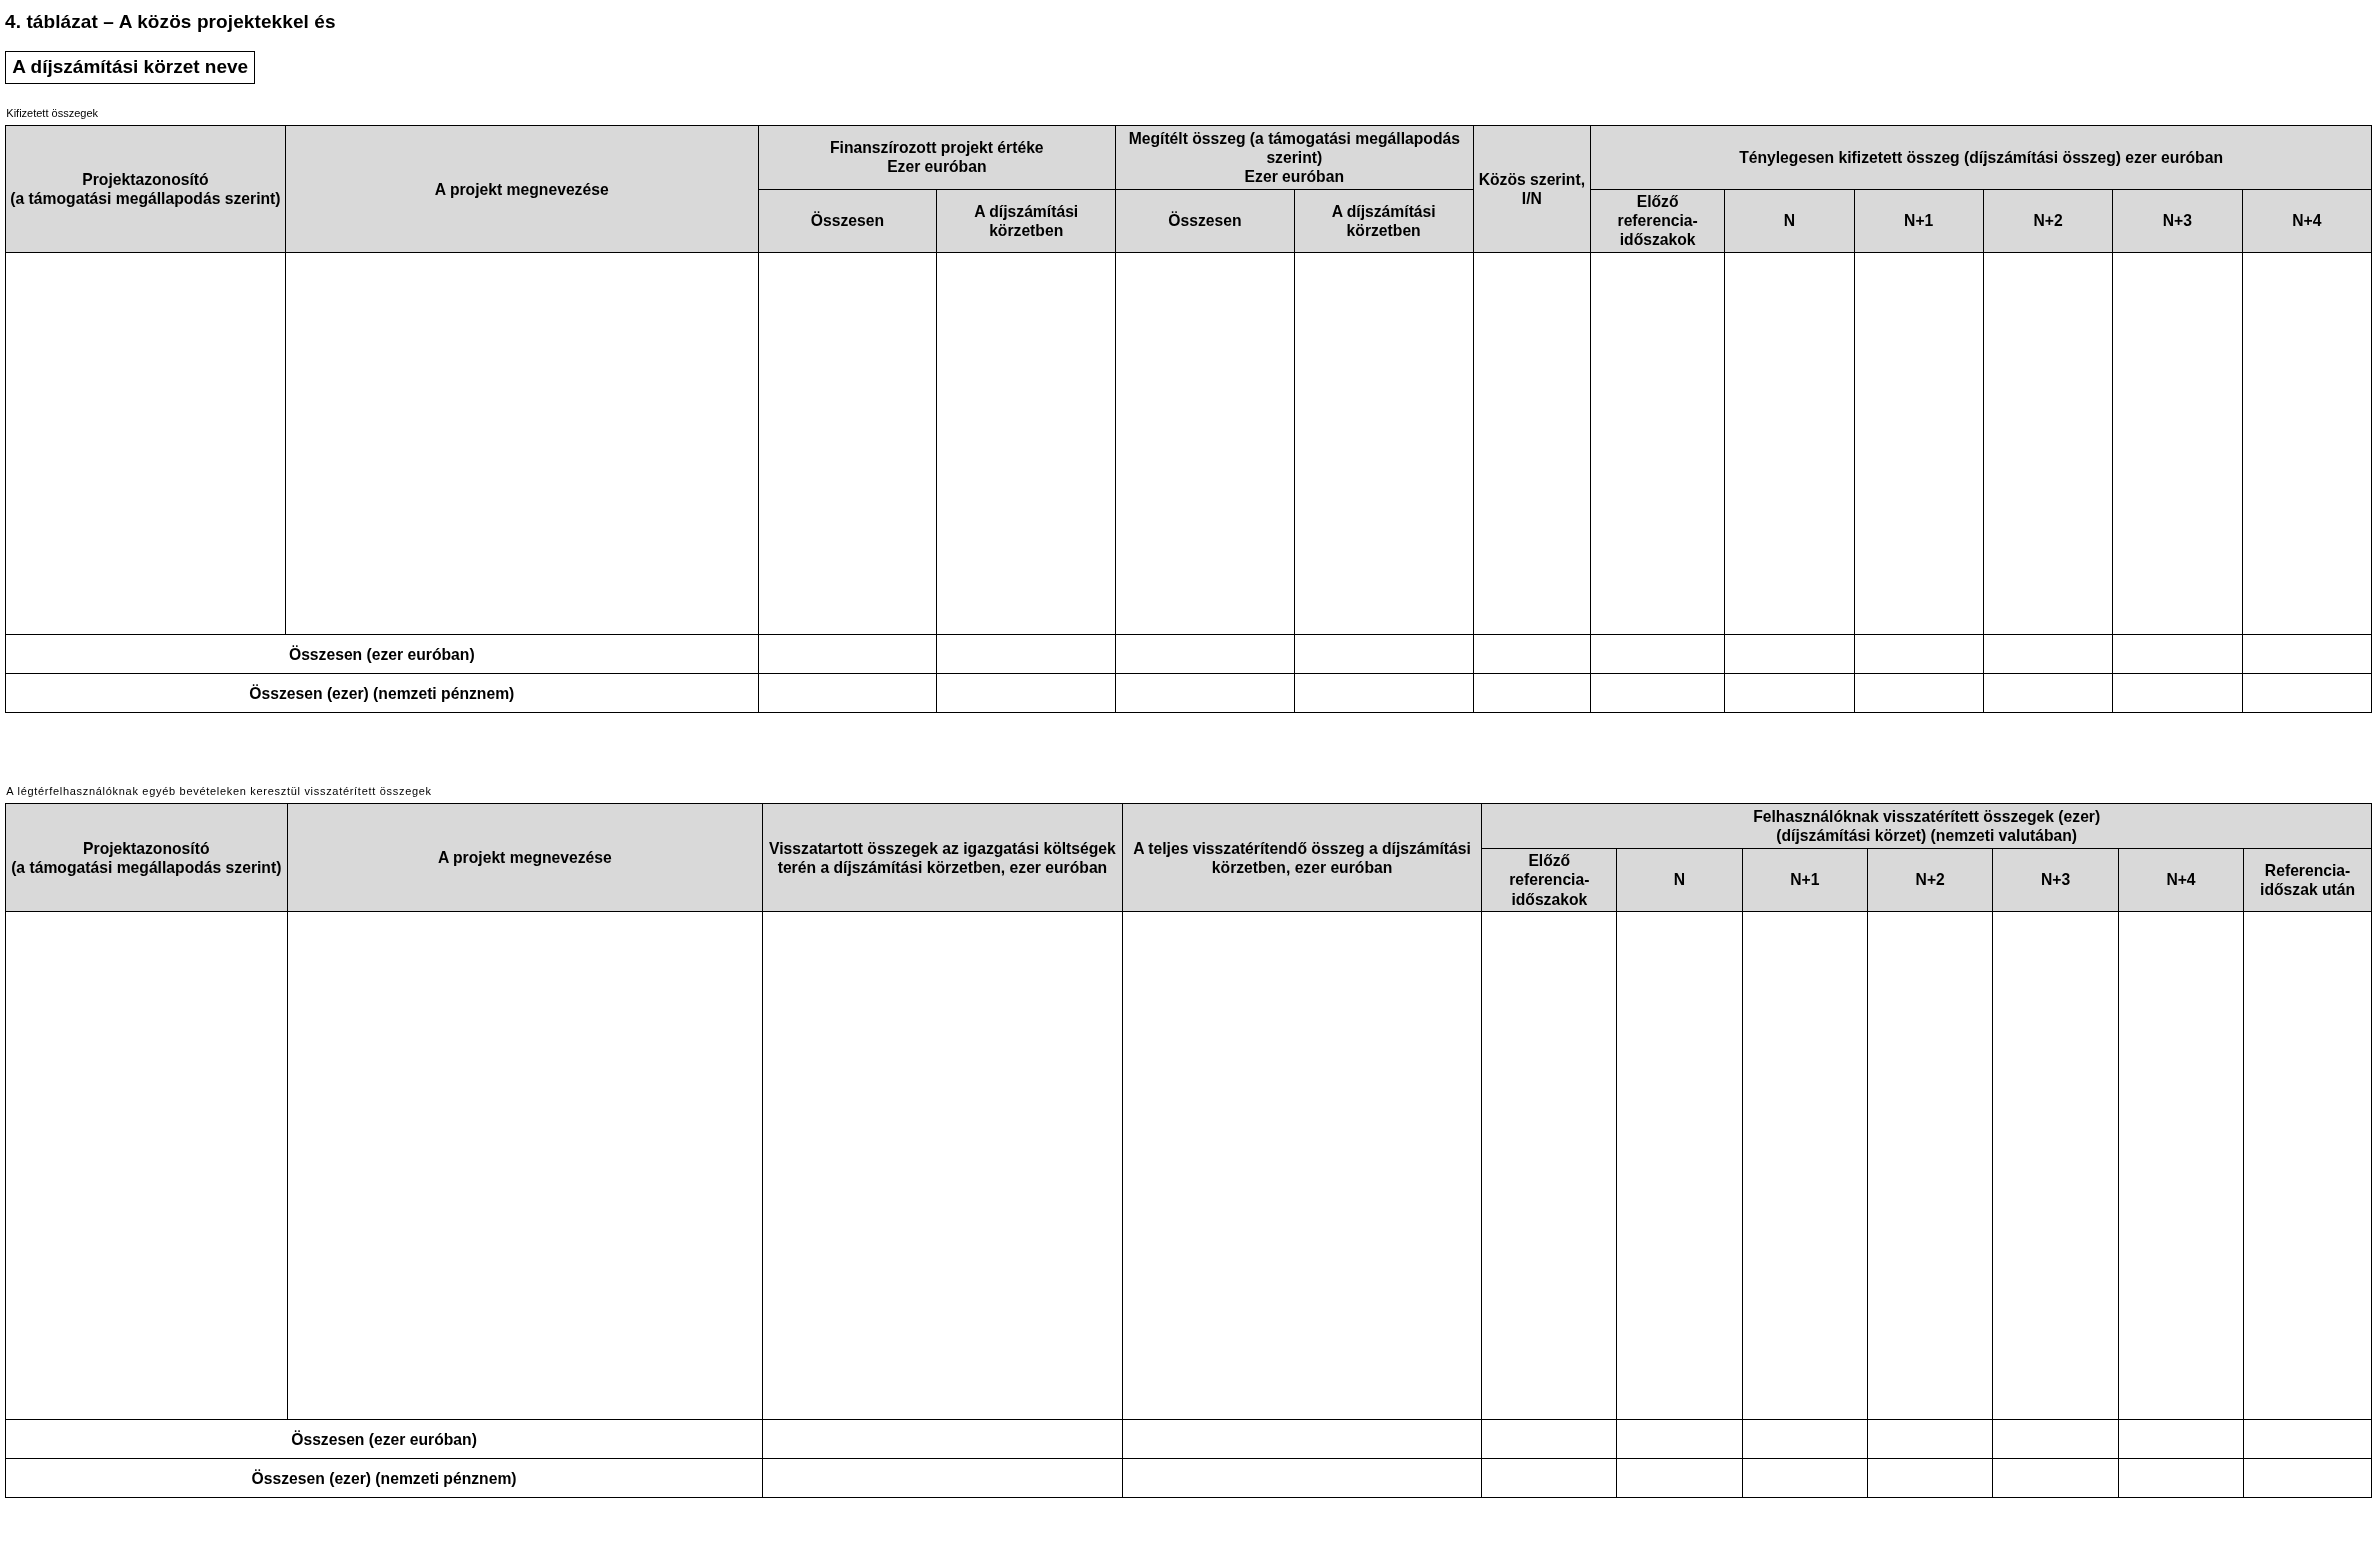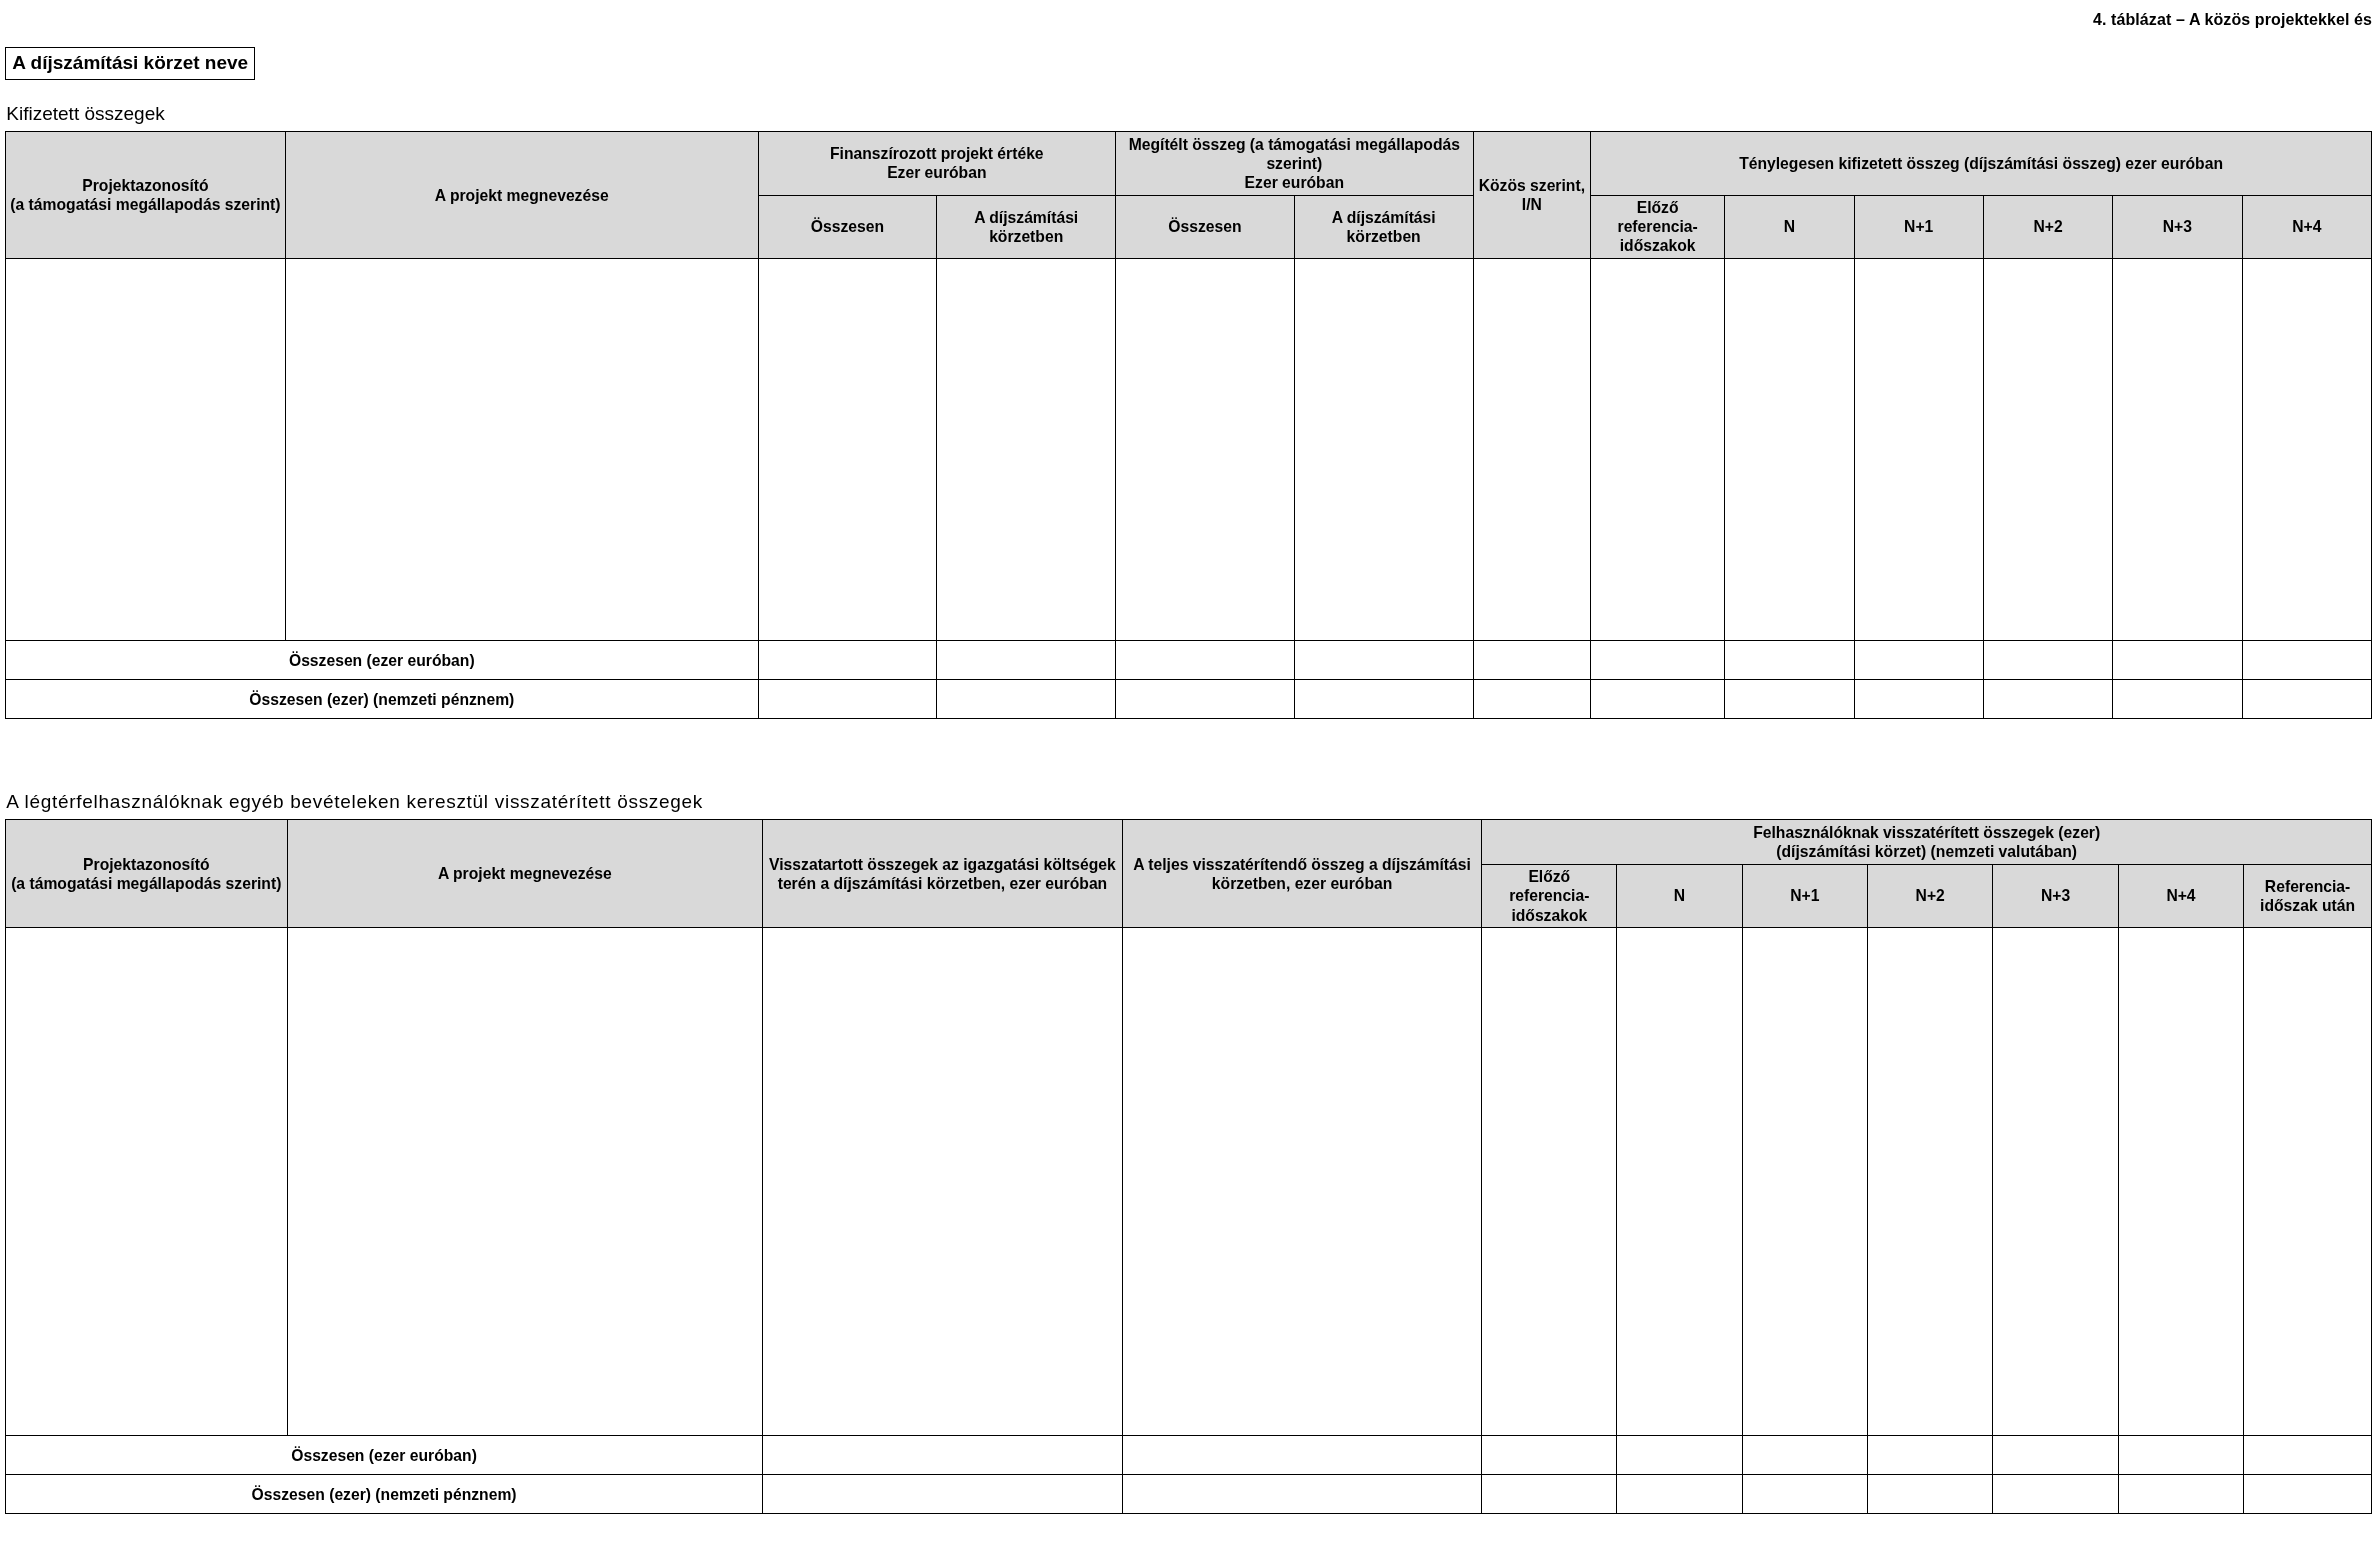--- a/index.html
+++ b/index.html
@@ -11,36 +11,36 @@
     font-family: "Liberation Sans", sans-serif;
     color: #000000;
     width: 2377px;
   }
   .page {
     width: 2377px;
     box-sizing: border-box;
     padding: 6.3px 5px 5px 5px;
   }
   .doc-title {
-    text-align: right;
-    font-size: 16px;
+    text-align: left;
+    font-size: 19px;
     font-weight: bold;
     margin: 5px 0 17.6px 0;
     letter-spacing: 0.1px;
   }
   .name-box {
     display: inline-block;
     border: 1.3px solid #000;
     padding: 4.4px 6.3px 5px 6.3px;
     font-size: 19px;
     font-weight: bold;
     margin-bottom: 22.6px;
   }
   .section-label {
-    font-size: 19px;
+    font-size: 11px;
     font-weight: normal;
     margin: 0 0 6.3px 1.3px;
   }
   .section-label.spaced {
     letter-spacing: 0.7px;
     margin-top: 12px;
   }
   table.grid {
     border-collapse: collapse;
     table-layout: fixed;

